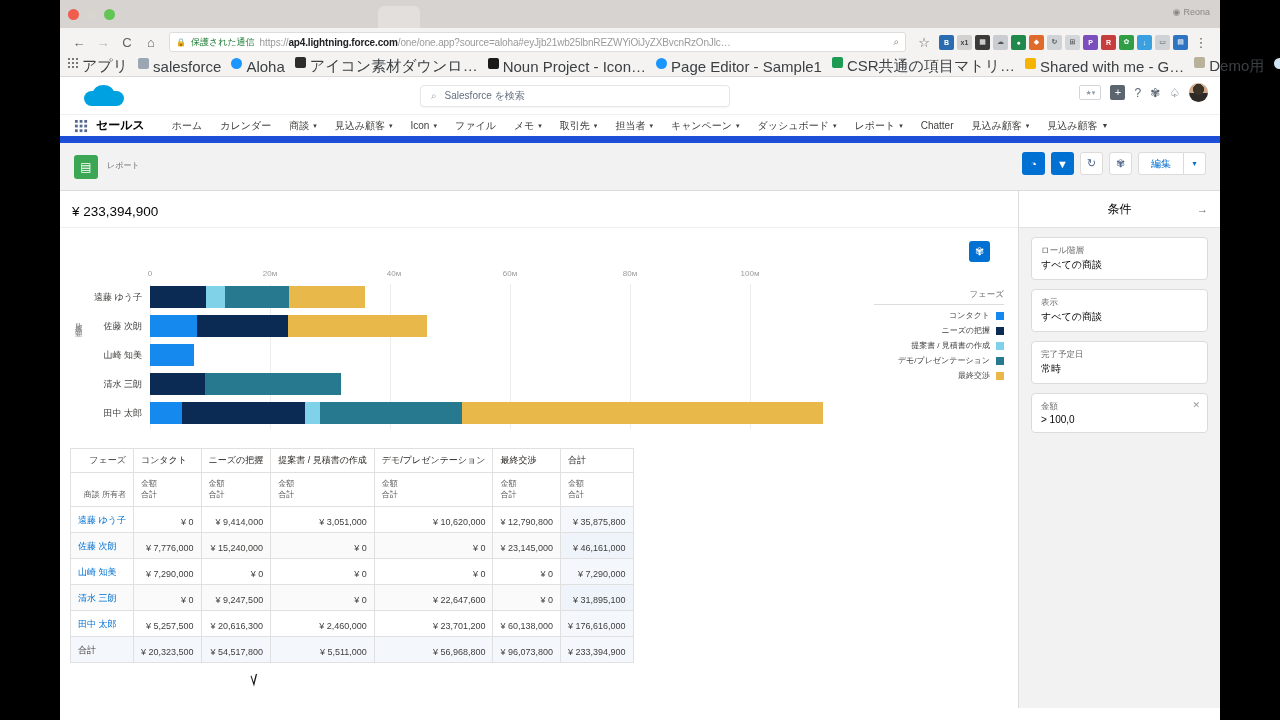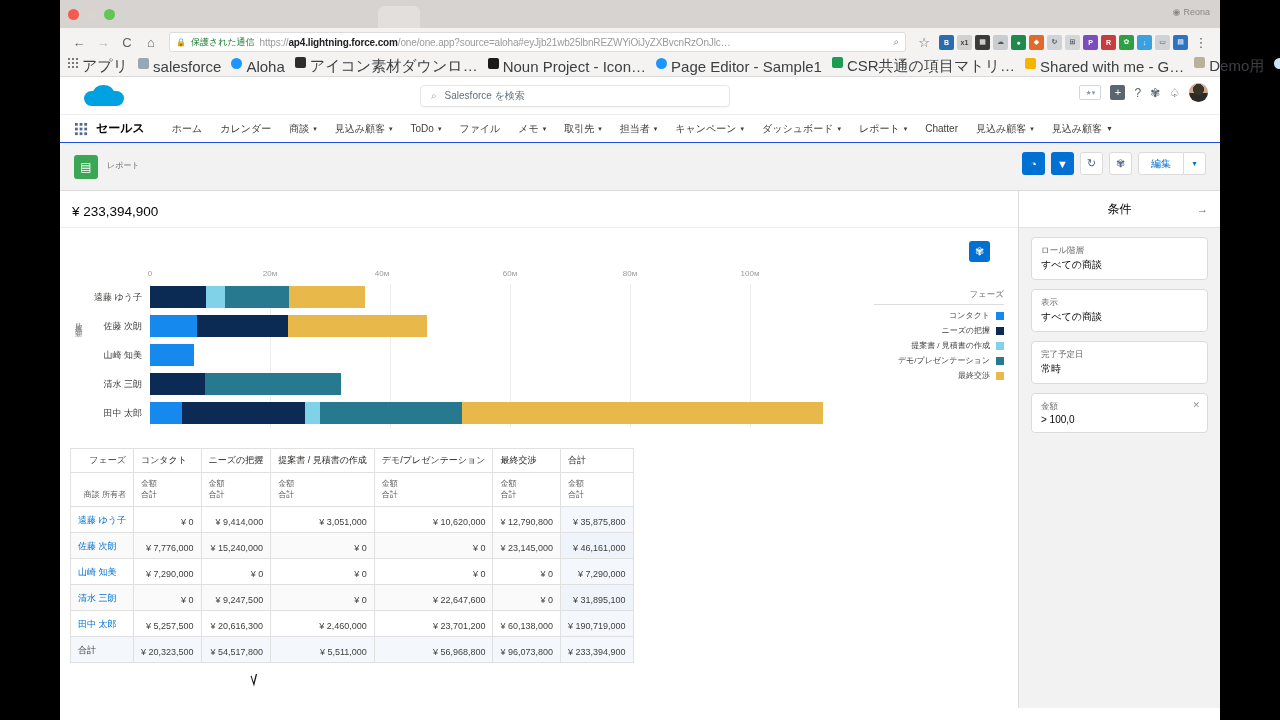--- a/index.html
+++ b/index.html
@@ -132,21 +132,21 @@
   }
   .avatar {
     width:19px; height:19px; border-radius:50%;
     background: radial-gradient(circle at 50% 34%, #3c3328 0 34%, transparent 35%),
                 linear-gradient(#cfa88a 0 52%, #2e2a27 52% 100%);
     background-color:#b9927a; overflow:hidden;
   }
 
   .sf-navbar {
     height:28px; background:#fff; display:flex; align-items:center;
-    padding-left:14px; gap:0px; border-bottom:1px solid #1d4ed8;
+    padding-left:14px; gap:0px; border-bottom:7px solid #1d4ed8;
     box-shadow:0 1px 2px rgba(0,0,0,0.05);
   }
   .waffle {
     width:14px; height:14px; flex:0 0 auto; margin-right:8px;
     background-image: radial-gradient(#54698d 40%, transparent 41%);
     background-size: 4.7px 4.7px; cursor:pointer;
   }
   .app-name { font-size:12px; font-weight:700; color:#080707; margin-right:18px; white-space:nowrap; }
   .navitem {
     display:flex; align-items:center; gap:4px; font-size:10px; color:#3e3e3c;
@@ -413,21 +413,21 @@
         </div>
       <div class="navitem">
           <span>商談</span>
           <span class="cv">▾</span>
         </div>
       <div class="navitem">
           <span>見込み顧客</span>
           <span class="cv">▾</span>
         </div>
       <div class="navitem">
-          <span>ToDo</span>
+          <span>Icon</span>
           <span class="cv">▾</span>
         </div>
       <div class="navitem">
           <span>ファイル</span>
         </div>
       <div class="navitem">
           <span>メモ</span>
           <span class="cv">▾</span>
         </div>
       <div class="navitem">
@@ -491,21 +491,21 @@
         <div class="chart-wrap">
           <div class="chart-gear">✾</div>
           <div class="chart-ylabel">商談 所有者</div>
 
           <div class="plot" id="plot">
               <div class="gridline" style="left: 0px;"></div>
               <div class="xtick" style="left: 0px;">0</div>
               <div class="gridline" style="left: 120px;"></div>
               <div class="xtick" style="left: 120px;">20м</div>
               <div class="gridline" style="left: 240px;"></div>
-              <div class="xtick" style="left: 232px;">40м</div>
+              <div class="xtick" style="left: 244px;">40м</div>
               <div class="gridline" style="left: 360px;"></div>
               <div class="xtick" style="left: 360px;">60м</div>
               <div class="gridline" style="left: 480px;"></div>
               <div class="xtick" style="left: 480px;">80м</div>
               <div class="gridline" style="left: 600px;"></div>
               <div class="xtick" style="left: 600px;">100м</div>
               <div class="row" style="top: 2px; width: 720px;">
                 <div class="rowlabel">遠藤 ゆう子</div>
                 <div class="seg" style="left: 0px; width: 56.484px; background: rgb(11, 42, 84);"></div>
                 <div class="seg" style="left: 56.484px; width: 18.306px; background: rgb(127, 210, 232);"></div>
@@ -628,21 +628,21 @@
                   <td>¥ 0</td>
                   <td class="totcell">¥ 31,895,100</td>
                 </tr>
                 <tr>
                   <td class="name">田中 太郎</td>
                   <td>¥ 5,257,500</td>
                   <td>¥ 20,616,300</td>
                   <td>¥ 2,460,000</td>
                   <td>¥ 23,701,200</td>
                   <td>¥ 60,138,000</td>
-                  <td class="totcell">¥ 190,719,000</td>
+                  <td class="totcell">¥ 176,616,000</td>
                 </tr>
                 <tr class="totalrow">
                   <td class="name">合計</td>
                   <td>¥ 20,323,500</td>
                   <td>¥ 54,517,800</td>
                   <td>¥ 5,511,000</td>
                   <td>¥ 56,968,800</td>
                   <td>¥ 96,073,800</td>
                   <td>¥ 233,394,900</td>
                 </tr>

